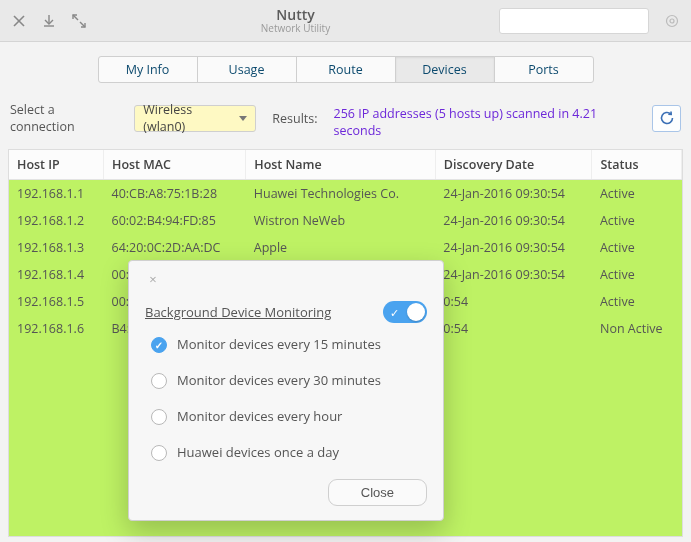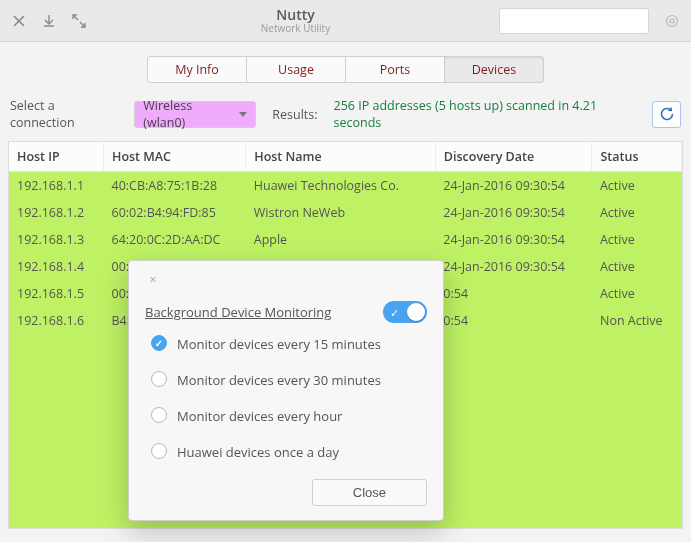--- a/index.html
+++ b/index.html
@@ -50,46 +50,46 @@
   }
   .tabs {
     display: flex; justify-content: center;
   }
   .tab {
     min-width: 100px;
     height: 27px;
     border: 1px solid #cfcfcf;
     background: #fafafa;
     display: flex; align-items: center; justify-content: center;
-    font-size: 12.5px; color: #7f1d1d;
+    font-size: 12.5px; color: #0c4a6e;
     margin-left: -1px;
   }
   .tab:first-child { border-radius: 3px 0 0 3px; margin-left: 0;}
   .tab:last-child { border-radius: 0 3px 3px 0;}
   .tab.active {
     background: #e9e9e9;
     box-shadow: inset 0 1px 2px rgba(0,0,0,0.08);
   }
   .inforow {
     display: flex; align-items: center;
     margin: 14px 2px 10px 2px;
     gap: 16px;
   }
   .inforow .label { font-size: 12.5px; color: #555; }
   .dropdown {
     height: 27px;
     border: 1px solid #cfcfcf;
-    background: #f0abfc;
+    background: #fef9c3;
     border-radius: 3px;
     display: flex; align-items: center;
     padding: 0 8px; gap: 6px;
     font-size: 12.5px; color: #444;
   }
   .dd-arrow { width: 0; height: 0; border-left: 4px solid transparent; border-right: 4px solid transparent; border-top: 5px solid #777;}
-  .results-text { font-size: 12.5px; color: #15803d;}
+  .results-text { font-size: 12.5px; color: #6d28d9; margin-top: 8px;}
   .refresh-btn {
     width: 30px; height: 27px;
     border: 1px solid #a9c5e8;
     background: #fdfefe;
     border-radius: 3px;
     display: flex; align-items: center; justify-content: center;
     margin-left: auto;
   }
   .refresh-btn svg { width: 16px; height: 16px; }
   .table-wrap {
@@ -142,45 +142,45 @@
   .switch .check {
     position: absolute; left: 7px; color: #fff; font-size: 11px;
   }
   .switch .knob {
     position: absolute; right: 2px;
     width: 18px; height: 18px;
     background: #fff; border-radius: 50%;
     box-shadow: 0 1px 2px rgba(0,0,0,.2);
   }
   .radio-row {
-    display: flex; align-items: flex-start; gap: 10px;
+    display: flex; align-items: flex-end; gap: 10px;
     margin: 10px 0 18px 6px;
     font-size: 13px; color: #555;
   }
   .radio {
     width: 16px; height: 16px;
     border: 1px solid #b8b8b8;
     border-radius: 50%;
     background: #fff;
     display: flex; align-items: center; justify-content: center;
     flex-shrink: 0;
   }
   .radio.checked {
     background: #4aa3ef; border-color: #4aa3ef;
   }
   .radio.checked::after {
     content: "✓"; color: #fff; font-size: 10px; font-weight: bold;
   }
   .modal-footer { display: flex; justify-content: flex-end;}
   .close-btn {
     height: 27px;
-    padding: 0 40px;
+    padding: 0 32px;
     border: 1px solid #cfcfcf;
     background: #fafafa;
-    border-radius: 3px;
+    border-radius: 9px;
     font-size: 13px; color: #555; text-align: center;
   }
 </style>
 </head>
 <body>
 
 <div class="titlebar">
   <div class="tb-btn">
     <svg viewBox="0 0 14 14" stroke="#888" stroke-width="1.6">
         <line x1="2" y1="2" x2="12" y2="12"></line>
@@ -218,22 +218,23 @@
         <circle cx="7" cy="7" r="2"></circle>
         <circle cx="7" cy="7" r="5.5"></circle>
       </svg>
   </div>
 </div>
 
 <div class="content">
   <div class="tabs" id="tabs-container">
       <div class="tab">My Info</div>
       <div class="tab">Usage</div>
+      <div class="tab">Route</div>
+      <div class="tab active">Devices</div>
       <div class="tab">Ports</div>
-      <div class="tab active">Devices</div>
     </div>
 
   <div class="inforow">
     <span class="label">Select a connection</span>
     <div class="dropdown">
       <span>Wireless (wlan0)</span>
       <span class="dd-arrow"></span>
     </div>
     <span class="label">Results:</span>
     <span class="results-text">256 IP addresses (5 hosts up) scanned in 4.21 seconds</span>

